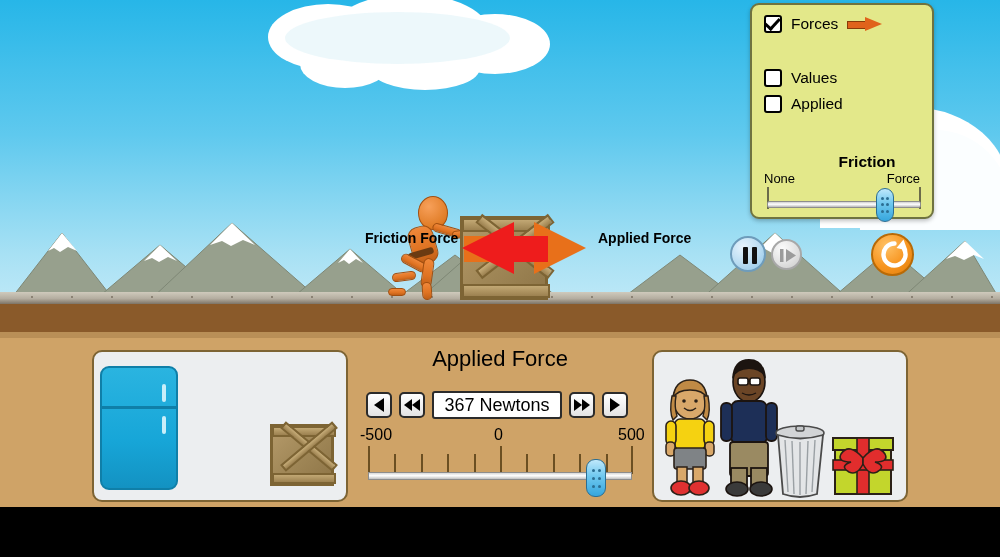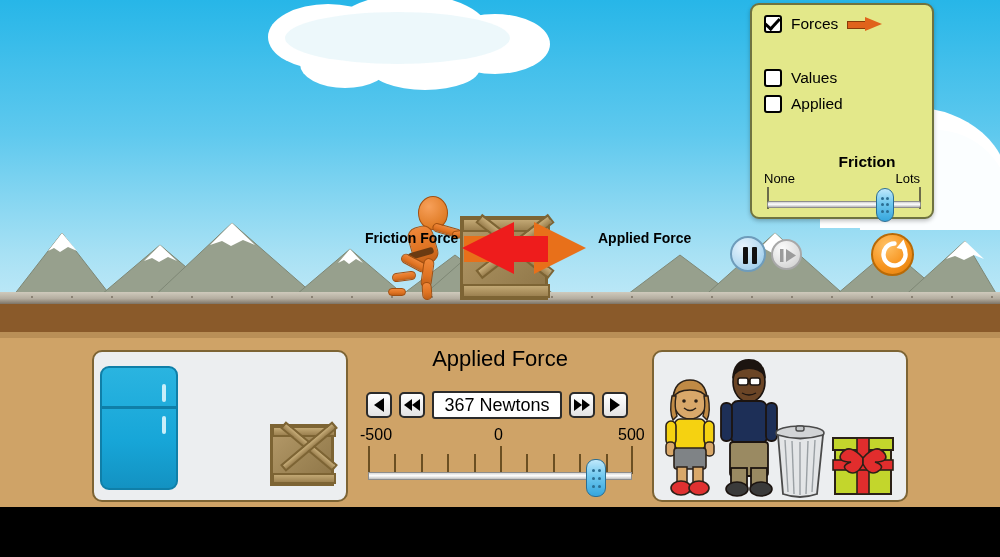--- a/index.html
+++ b/index.html
@@ -232,21 +232,21 @@
     </div>
 
     <div class="chk-row" style="top:88px;">
       <span class="chk"></span>
       <span class="chk-label">Applied</span>
     </div>
 
 
     <div class="friction-title">Friction</div>
     <div class="fr-none">None</div>
-    <div class="fr-lots">Lots</div>
+    <div class="fr-lots">Force</div>
     <div class="fr-end" style="left:15px;"></div>
     <div class="fr-end" style="left:167px;"></div>
     <div class="fr-track"></div>
     <div class="slider-thumb" style="left:124px;top:183px;">
       <i></i>
         <i></i>
         <i></i>
         <i></i>
         <i></i>
         <i></i>

